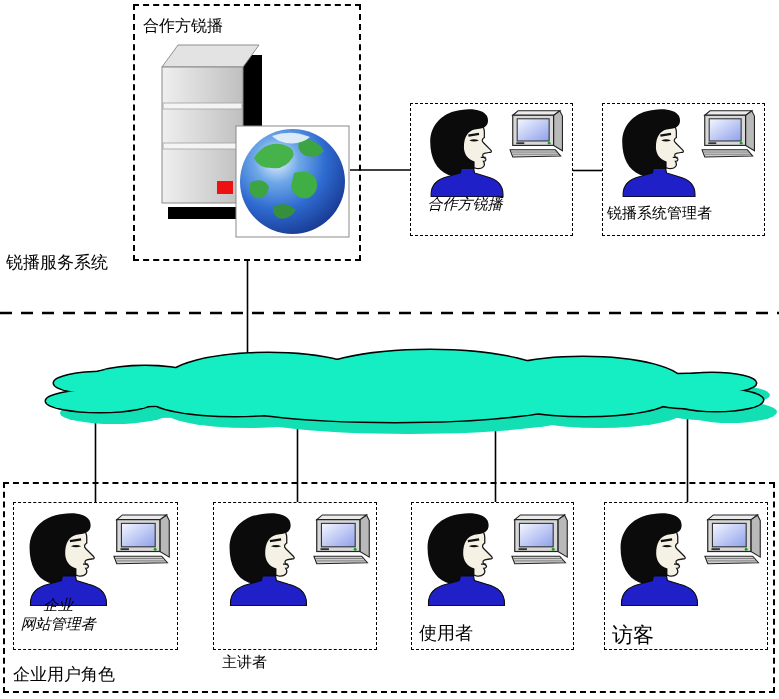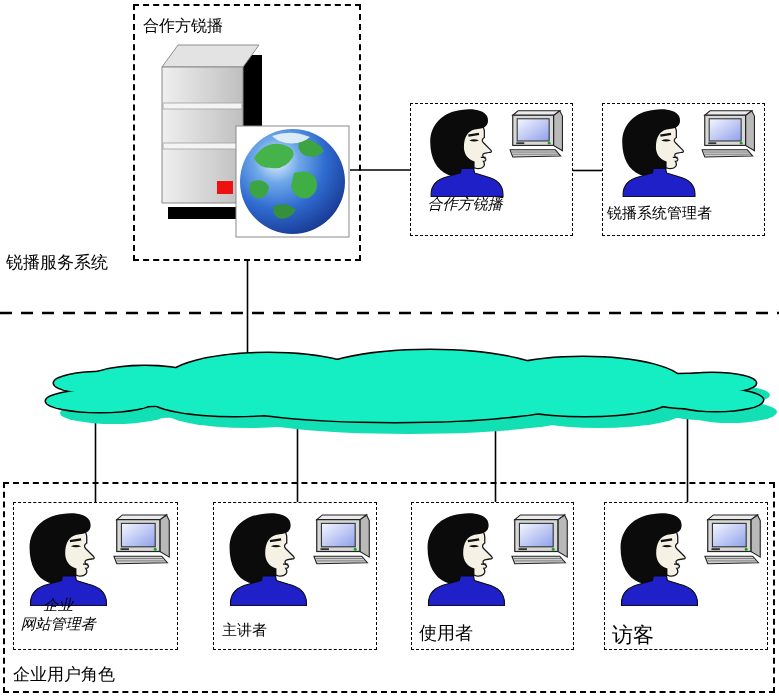--- a/index.html
+++ b/index.html
@@ -175,19 +175,19 @@
   </div>
 
   <div class="lbl txt" style="left:607px;top:204px;font-size:15px;">锐播系统管理者</div>
 
 
   <div class="lbl center txt" style="left:6px;top:595px;width:104px;font-size:15px;line-height:19px;">
     <div>企业</div>
     <div>网站管理者</div>
   </div>
 
-  <div class="lbl txt" style="left:222px;top:621px;font-size:15px;text-align:right;">主讲者</div>
+  <div class="lbl txt" style="left:222px;top:653px;font-size:15px;text-align:right;">主讲者</div>
   <div class="lbl txt" style="left:419px;top:621px;font-size:18px;">使用者</div>
   <div class="lbl txt" style="left:612px;top:621px;font-size:21px;">访客</div>
 
   <div class="lbl txt" style="left:13px;top:663px;font-size:17px;">企业用户角色</div>
 
 </div>
 
 </body></html>

